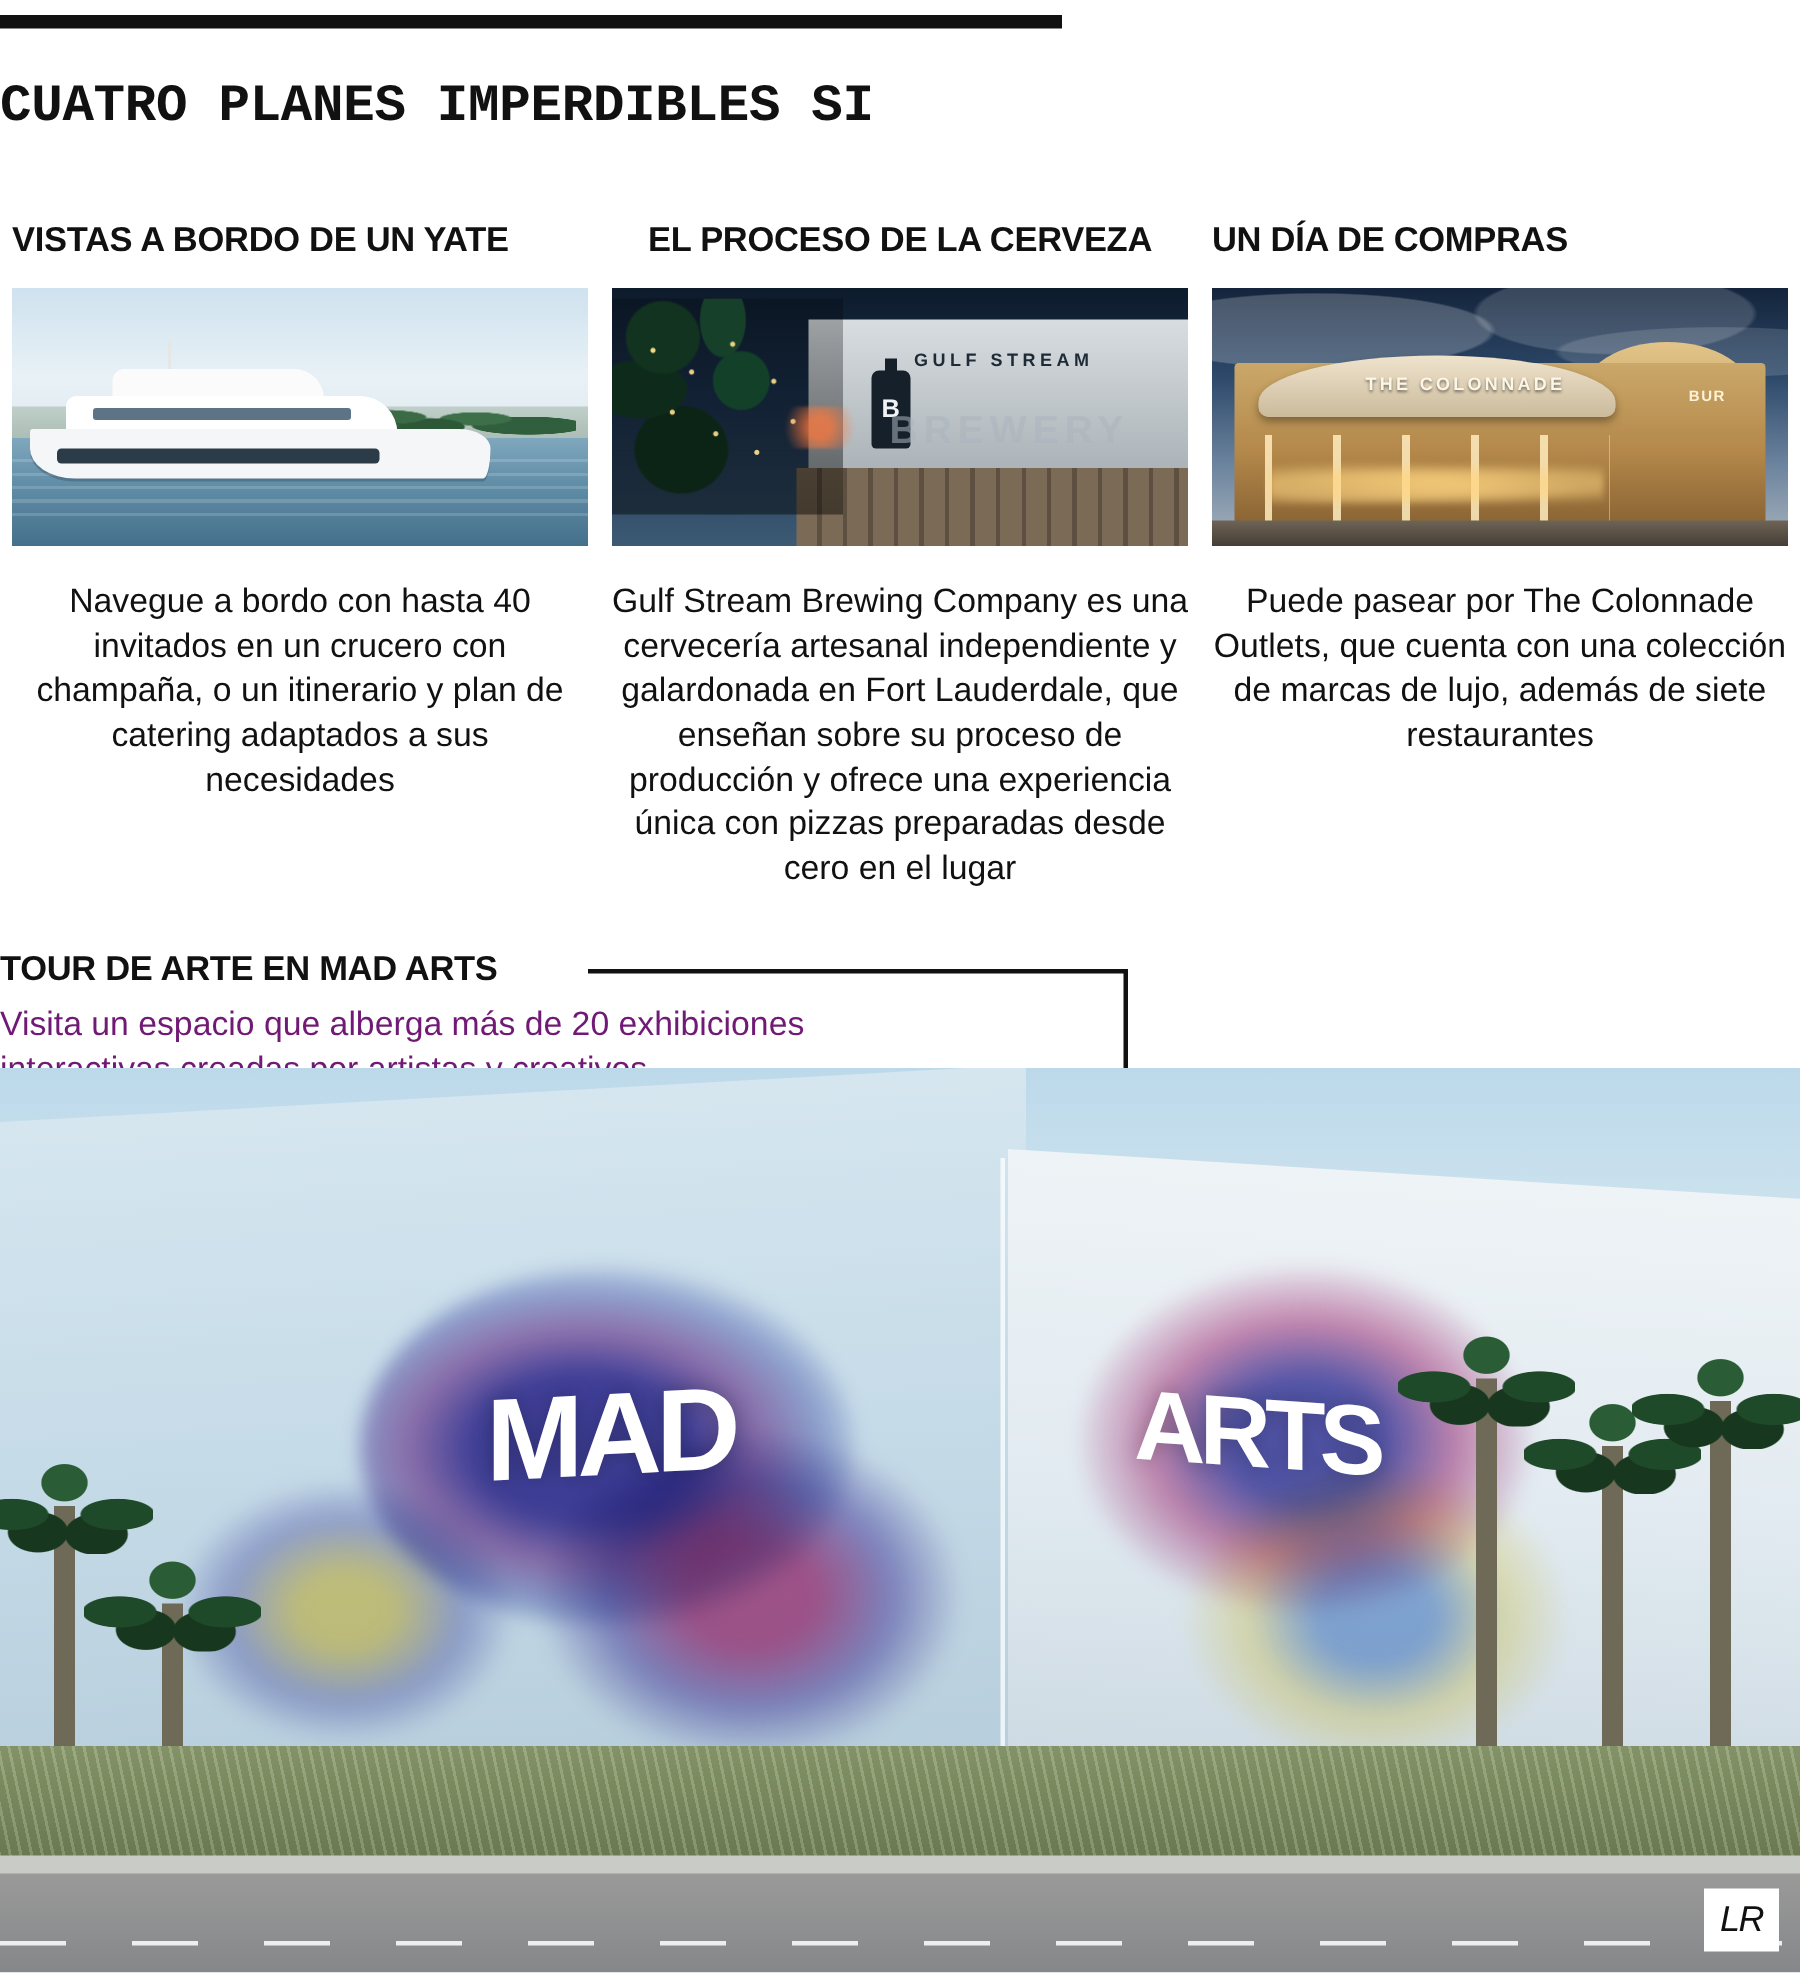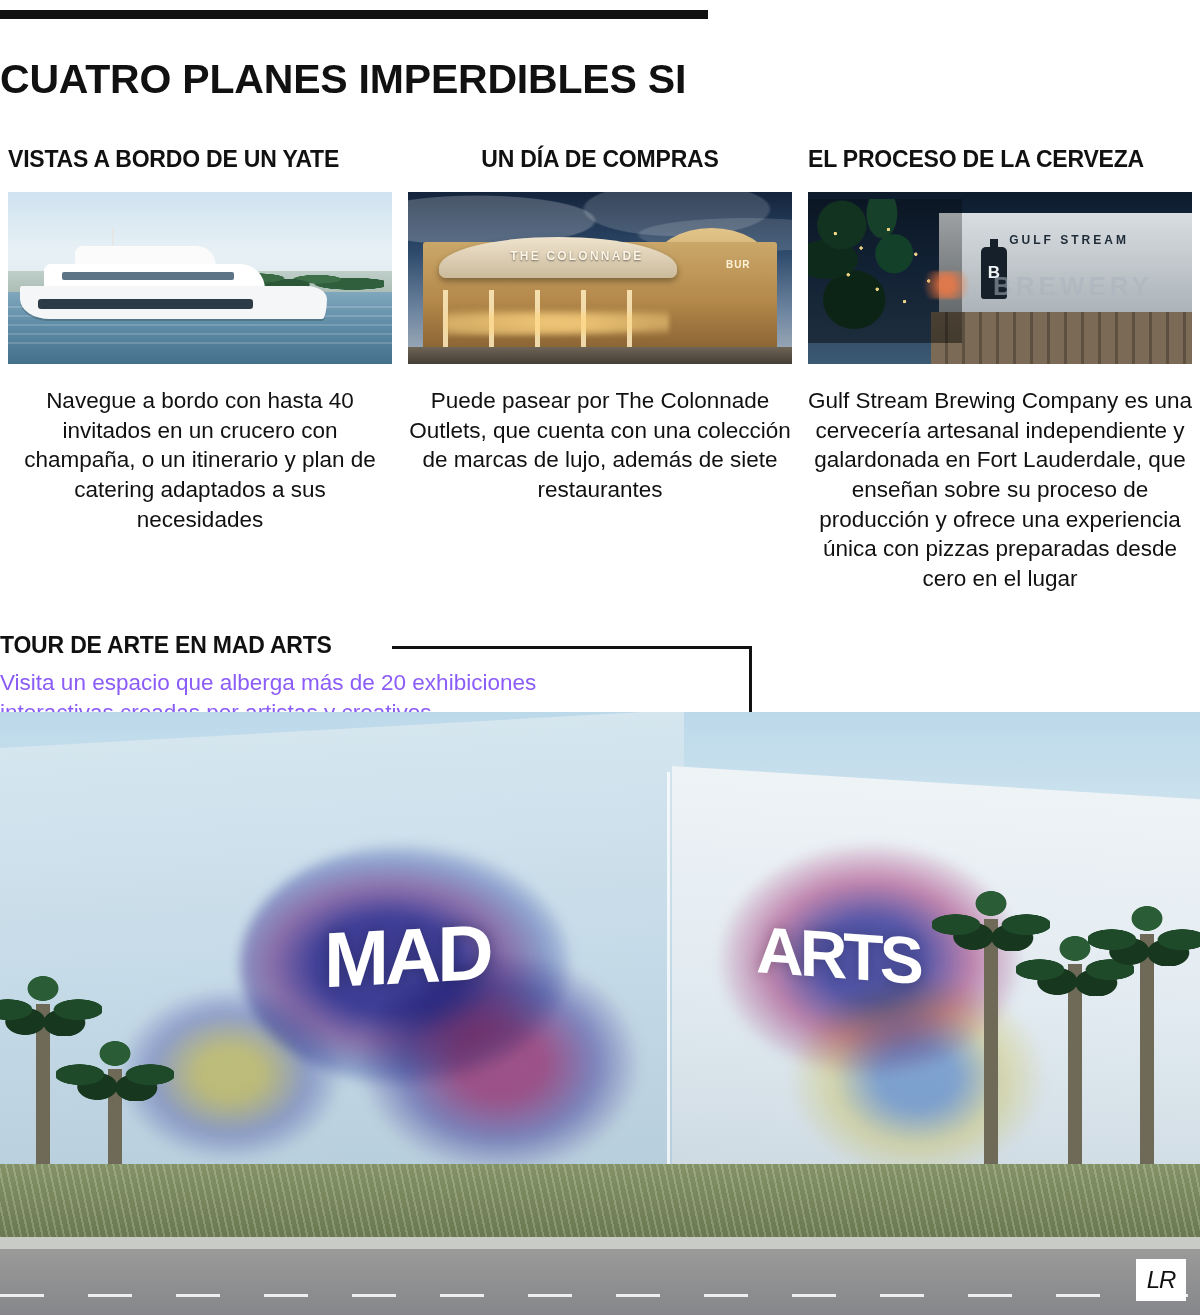--- a/index.html
+++ b/index.html
@@ -26,26 +26,27 @@
     height: 9px;
     background: #111111;
   }
 
   
   .main-title {
     position: absolute;
     left: 0;
     top: 28px;
     width: 900px;
-    font-size: 41px;
+    font-size: 35px;
     font-weight: bold;
     line-height: 1.18;
     letter-spacing: -0.2px;
     color: #111111;
     text-transform: uppercase;
+    font-family: Liberation Mono, monospace;
   }
   .main-title .line { display: block; white-space: nowrap; }
 
   
   .cols {
     position: absolute;
     left: 0;
     top: 146px;
     width: 1200px;
     display: flex;
@@ -269,21 +270,21 @@
   .lead-drop {
     position:absolute; left:749px; top:646px; width:3px; height:97px;
     background:#111111;
   }
   .lead-dot {
     position:absolute; left:742px; top:740px; width:17px; height:17px;
     border-radius:50%; background:#111111;
   }
   .bottom-sub {
     position:absolute; left:0; top:668px; width:640px;
-    font-size:22.5px; line-height:1.34; color:#8b5cf6;
+    font-size:22.5px; line-height:1.34; color:#701a75;
   }
   .source {
     position:absolute; left:0; top:790px;
     font-size:15.5px; color:#3c3c3c;
   }
 
   
   .mural {
     position:absolute; left:0; top:712px; width:1200px; height:603px;
     overflow:hidden;
@@ -407,56 +408,56 @@
       <div class="ph-trees"></div>
       <div class="ph-water"></div>
       <div class="yacht">
         <div class="mast"></div>
         <div class="bridge"></div>
         <div class="deck"></div>
         <div class="hull"></div>
       </div>
     </div>
     <p class="caption">Navegue a bordo con hasta 40 invitados en un crucero con champaña, o un itinerario y plan de catering adaptados a sus necesidades</p>
-  </div>
-
-  <div class="col">
-    <div class="col-head">UN DÍA DE COMPRAS</div>
-    <div class="photo">
-      <div class="cn-sky"></div>
-      <div class="cn-clouds"></div>
-      <div class="cn-rotunda"></div>
-      <div class="cn-building"></div>
-      <div class="cn-columns"></div>
-      <div class="cn-glow"></div>
-      <div class="cn-canopy"></div>
-      <div class="cn-sign">THE COLONNADE</div>
-      <div class="cn-sign2">BUR</div>
-      <div class="cn-ground"></div>
-    </div>
-    <p class="caption">Puede pasear por The Colonnade Outlets, que cuenta con una colección de marcas de lujo, además de siete restaurantes</p>
   </div>
 
   <div class="col">
     <div class="col-head">EL PROCESO DE LA CERVEZA</div>
     <div class="photo">
       <div class="br-sky"></div>
       <div class="br-building"></div>
       <div class="br-logoText">GULF STREAM</div>
       <div class="br-bottle">
         <span>B</span>
       </div>
       <div class="br-ghost">BREWERY</div>
       <div class="br-fence"></div>
       <div class="br-palms"></div>
       <div class="br-lights"></div>
       <div class="br-streetglow"></div>
     </div>
     <p class="caption">Gulf Stream Brewing Company es una cervecería artesanal independiente y galardonada en Fort Lauderdale, que enseñan sobre su proceso de producción y ofrece una experiencia única con pizzas preparadas desde cero en el lugar</p>
   </div>
+
+  <div class="col">
+    <div class="col-head">UN DÍA DE COMPRAS</div>
+    <div class="photo">
+      <div class="cn-sky"></div>
+      <div class="cn-clouds"></div>
+      <div class="cn-rotunda"></div>
+      <div class="cn-building"></div>
+      <div class="cn-columns"></div>
+      <div class="cn-glow"></div>
+      <div class="cn-canopy"></div>
+      <div class="cn-sign">THE COLONNADE</div>
+      <div class="cn-sign2">BUR</div>
+      <div class="cn-ground"></div>
+    </div>
+    <p class="caption">Puede pasear por The Colonnade Outlets, que cuenta con una colección de marcas de lujo, además de siete restaurantes</p>
+  </div>
 </div>
 
 <div class="bottom-head">TOUR DE ARTE EN MAD ARTS</div>
 <div class="lead-line"></div>
 <div class="lead-drop"></div>
 <div class="lead-dot"></div>
 
 <div class="bottom-sub">
   <span>Visita un espacio que alberga más de 20 exhibiciones</span><br>
   <span>interactivas creadas por artistas y creativos</span>

